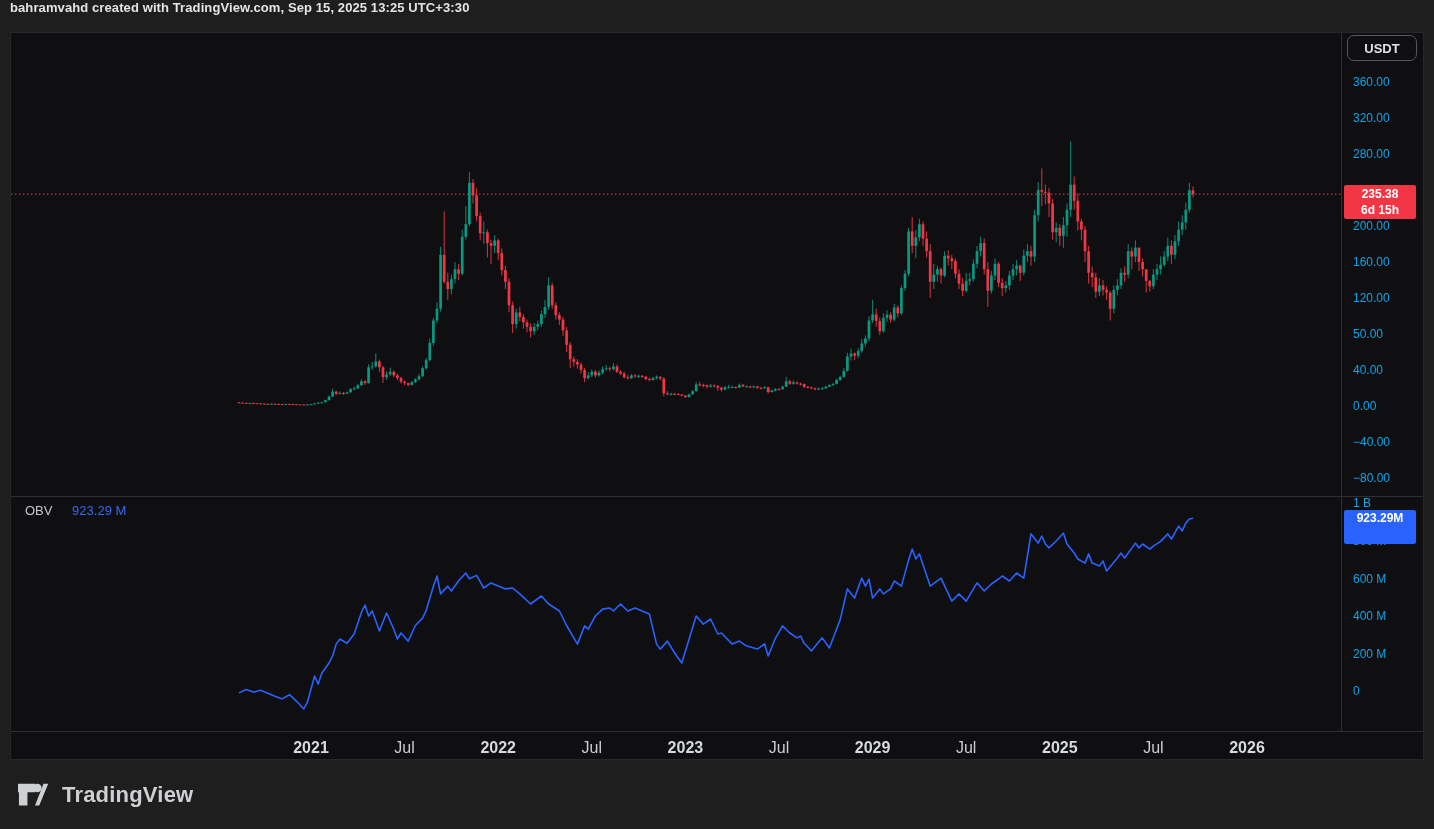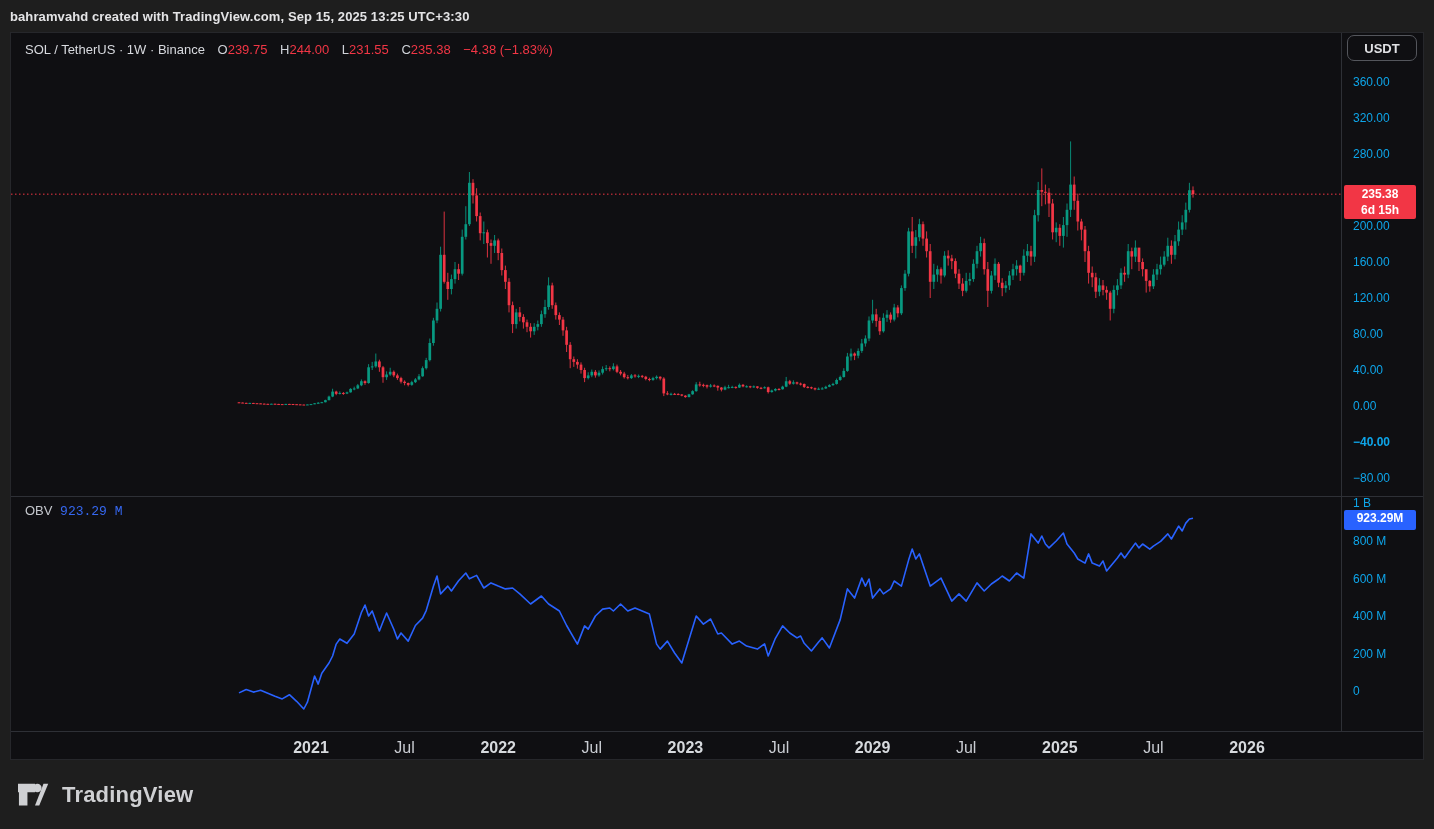--- a/index.html
+++ b/index.html
@@ -4,59 +4,59 @@
 <style>
   html,body{margin:0;padding:0;}
   body{
     width:1434px;height:829px;position:relative;overflow:hidden;
     background:#1e1e1e;
     font-family:"Liberation Sans","DejaVu Sans",sans-serif;
     -webkit-font-smoothing:antialiased;
   }
   .topbar{
     position:absolute;left:0;top:0;width:1434px;height:32px;
-    display:flex;align-items:center;padding-left:10px;box-sizing:border-box;
+    display:flex;padding-left:10px;box-sizing:border-box;
     color:#e4e4e6;font-size:13px;font-weight:bold;letter-spacing:.1px;
   }
   .panel{
     position:absolute;left:10px;top:32px;width:1414px;height:728px;
     background:#0f0f12;border:1px solid #26272b;box-sizing:border-box;
   }
   #chart-canvas{position:absolute;left:0;top:0;}
   .sep-h{position:absolute;left:0;width:1412px;height:1px;background:#2e3036;}
   .axis-v{position:absolute;left:1330px;top:0;width:1px;height:698px;background:#2e3036;}
   .symbol-row{
     position:absolute;left:14px;top:9px;height:16px;line-height:16px;
     font-size:13px;color:#d8dadf;white-space:nowrap;
   }
   .symbol-row .lbl{color:#cfd2d8;margin-left:9px;}
   .symbol-row .val{color:#f23645;}
   .symbol-row .chg{color:#f23645;margin-left:9px;}
   .obv-legend{
     position:absolute;left:14px;top:470px;height:16px;line-height:16px;
     font-size:13px;color:#c4c7cd;white-space:nowrap;
   }
-  .obv-legend .obv-val{color:#3668f1;margin-left:4px;font-family:Liberation Mono, monospace;}
+  .obv-legend .obv-val{color:#3668f1;margin-left:16px;}
   .tick{
     position:absolute;left:1342px;height:16px;line-height:16px;
     font-size:12px;color:#0ea5e9;white-space:nowrap;
   }
   .ttick{
     position:absolute;top:707px;width:44px;margin-left:-22px;text-align:center;
     height:16px;line-height:16px;font-size:16px;color:#c9ccd2;white-space:nowrap;
   }
   .ttick.bold{font-weight:bold;color:#d7dade;}
   .badge{
     position:absolute;left:1333px;width:72px;box-sizing:border-box;
     color:#ffffff;font-size:12px;font-weight:bold;text-align:center;
     border-radius:2px;z-index:3;
   }
   .badge .row{height:16px;line-height:16px;}
   #price-badge{background:#f23645;padding:1px 2px;}
-  #obv-badge{background:#2962ff;height:20px;line-height:17px;}
+  #obv-badge{background:#2962ff;height:34px;line-height:17px;}
   .usdt-btn{
     position:absolute;left:1347px;top:35px;width:70px;height:26px;
     background:transparent;border:1px solid #54565c;border-radius:7px;
     color:#e0e1e4;font-size:13px;font-weight:bold;text-align:center;
     line-height:24px;box-sizing:border-box;cursor:pointer;
     font-family:"Liberation Sans","DejaVu Sans",sans-serif;
   }
   .footer{
     position:absolute;left:0;top:760px;width:1434px;height:69px;
     display:flex;align-items:center;padding-left:18px;box-sizing:border-box;
@@ -606,45 +606,37 @@
       <rect x="1177.0500000000002" y="157.22500000000002" width="2.7" height="19.57499999999999" fill="#089981"></rect>
       <line x1="1182" y1="153.4" x2="1182" y2="164.605" stroke="#f23645" stroke-width="0.9"></line>
       <rect x="1180.65" y="157.22500000000002" width="2.7" height="3.9329999999999927" fill="#f23645"></rect>
       <polyline points="228.0,659.9 235.2,656.5 242.4,659.1 249.6,657.3 256.8,660.2 264.0,663.2 271.2,665.9 278.4,661.7 285.6,668.3 292.8,676.0 296.4,669.2 303.6,643.0 307.2,651.1 310.8,640.2 318.0,630.0 321.6,623.0 325.2,611.1 328.8,606.0 336.0,610.3 343.2,601.0 350.4,579.5 354.0,572.0 357.6,583.0 361.2,578.0 368.4,598.0 372.0,588.8 375.6,580.0 382.8,596.3 386.4,606.0 390.0,600.0 397.2,608.1 404.4,592.5 411.6,585.1 415.2,577.6 422.4,553.3 426.0,543.0 429.6,560.9 436.8,553.1 440.4,558.0 447.6,547.7 454.8,540.0 458.4,545.8 465.6,542.4 472.8,555.0 480.0,549.9 487.2,553.1 494.4,555.9 501.6,555.0 508.8,560.9 519.6,571.0 530.4,563.0 537.6,571.0 548.4,578.0 555.6,592.5 566.4,611.1 573.6,592.9 577.2,596.1 584.4,583.0 591.6,576.1 598.8,575.0 602.4,578.0 609.6,571.0 616.8,578.0 624.0,575.0 631.2,578.0 638.4,581.1 645.6,611.1 649.2,616.1 656.4,608.1 663.6,620.0 670.8,630.0 685.2,583.0 692.4,591.1 699.6,586.0 706.8,601.0 710.4,600.0 721.2,611.1 728.4,608.1 735.6,613.1 746.4,616.1 753.6,610.9 757.2,623.0 764.4,605.3 771.6,592.9 778.8,600.0 786.0,604.9 789.6,603.0 793.2,610.3 800.4,618.0 807.6,609.0 811.2,604.9 818.4,615.0 829.2,586.6 836.4,555.9 843.6,565.1 850.8,545.1 854.4,553.1 858.0,546.0 861.6,565.1 868.8,555.9 872.4,560.9 879.6,555.9 883.2,548.0 890.4,553.1 897.6,527.1 901.2,516.1 904.8,526.0 908.4,520.9 919.2,553.1 930.0,545.1 940.8,568.1 948.0,560.9 955.2,568.1 966.0,549.9 973.2,558.0 980.4,551.0 987.6,546.0 991.2,543.0 998.4,548.0 1005.6,540.0 1012.8,545.1 1020.0,500.9 1027.2,510.1 1030.8,503.0 1034.4,511.0 1038.0,514.9 1045.2,508.0 1052.4,500.0 1056.0,511.0 1063.2,520.0 1066.8,526.0 1074.0,530.1 1077.6,520.9 1081.2,530.1 1088.4,533.1 1092.0,528.0 1095.6,537.9 1106.4,525.0 1110.0,520.0 1113.6,525.0 1124.4,510.1 1128.0,514.9 1131.6,511.0 1138.8,516.1 1142.4,513.1 1149.6,508.4 1156.8,500.9 1160.4,506.0 1167.6,493.1 1171.2,497.9 1174.8,490.1 1178.4,486.0 1182.0,485.3" fill="none" stroke="#2962ff" stroke-width="1.6" stroke-linejoin="round"></polyline>
     </svg>
 
   <div class="sep-h" style="top:463px"></div>
   <div class="sep-h" style="top:698px"></div>
   <div class="axis-v"></div>
 
-  <div class="symbol-row">
-    <span>SOL / TetherUS · 1W · Binance</span>
-    <span class="lbl">O</span><span class="val">239.75</span>
-    <span class="lbl">H</span><span class="val">244.00</span>
-    <span class="lbl">L</span><span class="val">231.55</span>
-    <span class="lbl">C</span><span class="val">235.38</span>
-    <span class="chg">−4.38 (−1.83%)</span>
-  </div>
 
   <div class="obv-legend">
     <span>OBV</span>
     <span class="obv-val">923.29 M</span>
   </div>
 
   <div id="price-ticks">
       <div class="tick" style="top: 41px;">360.00</div>
       <div class="tick" style="top: 77px;">320.00</div>
       <div class="tick" style="top: 113px;">280.00</div>
       <div class="tick" style="top: 185px; text-align: center;">200.00</div>
       <div class="tick" style="top: 221px;">160.00</div>
       <div class="tick" style="top: 257px;">120.00</div>
-      <div class="tick" style="top: 293px;">80.00</div>
+      <div class="tick" style="top: 293px;">50.00</div>
       <div class="tick" style="top: 329px;">40.00</div>
       <div class="tick" style="top: 365px;">0.00</div>
-      <div class="tick" style="top: 401px; font-weight: bold;">−40.00</div>
+      <div class="tick" style="top: 401px;">−40.00</div>
       <div class="tick" style="top: 437px;">−80.00</div>
     </div>
   <div id="obv-ticks">
       <div class="tick" style="top: 462px; text-align: right;">1 B</div>
       <div class="tick" style="top: 500.4px;">800 M</div>
       <div class="tick" style="top: 537.8px;">600 M</div>
       <div class="tick" style="top: 575.2px;">400 M</div>
       <div class="tick" style="top: 612.6px;">200 M</div>
       <div class="tick" style="top: 650px;">0</div>
     </div>

